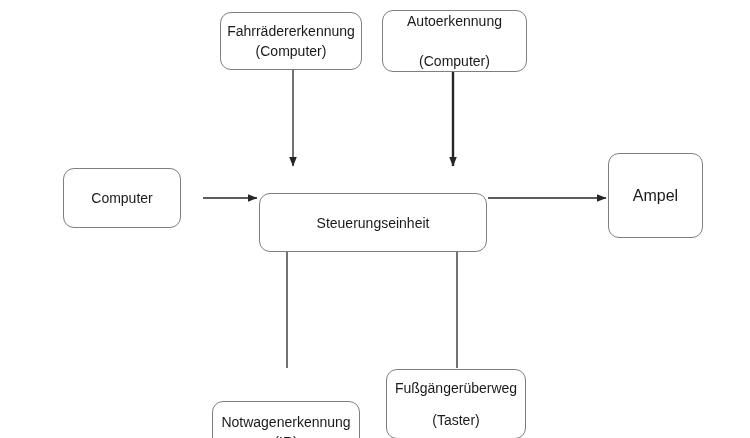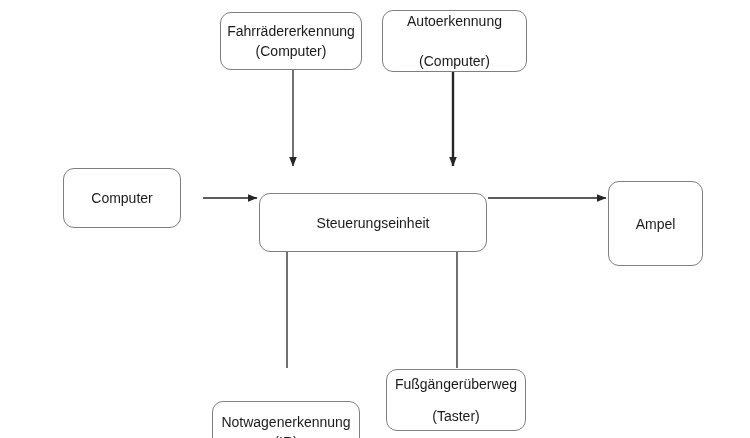--- a/index.html
+++ b/index.html
@@ -44,23 +44,22 @@
     flex-direction: column;
     align-items: center;
     justify-content: center;
     text-align: center;
     color: var(--text);
     font-size: 14px;
     line-height: 20px;
     padding: 2px 4px;
   }
   .node.large {
-    font-size: 14px;
+    font-size: 16px;
     line-height: 24px;
-    margin-top: 28px;
   }
   .node .label {
     display: block;
     white-space: nowrap;
   }
 </style>
 </head>
 <body>
 
 <div class="canvas">
@@ -92,18 +91,18 @@
       <div class="node" style="left: 259px; top: 168px; width: 228px; height: 59px; margin-top: 25px;">
         <span class="label">Steuerungseinheit</span>
       </div>
       <div class="node large" style="left: 608px; top: 153px; width: 95px; height: 85px;">
         <span class="label">Ampel</span>
       </div>
       <div class="node" style="left: 212px; top: 369px; width: 148px; height: 62px; margin-top: 32px;">
         <span class="label">Notwagenerkennung</span>
         <span class="label">(IR)</span>
       </div>
-      <div class="node" style="left: 386px; top: 369px; width: 140px; height: 62px; gap: 12px;">
+      <div class="node" style="left: 386px; top: 369px; width: 140px; height: 70px; gap: 12px;">
         <span class="label">Fußgängerüberweg</span>
         <span class="label">(Taster)</span>
       </div>
     </div>
 </div>
 
 </body></html>

